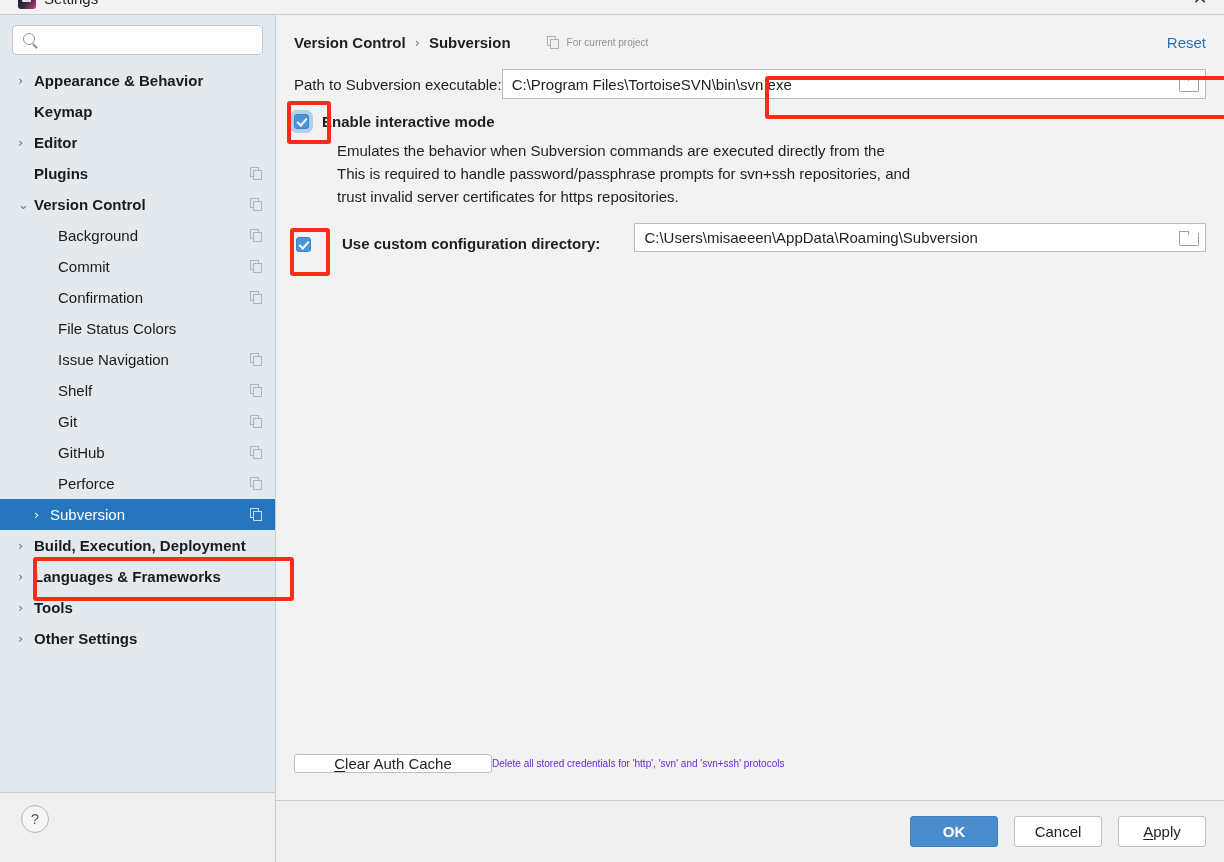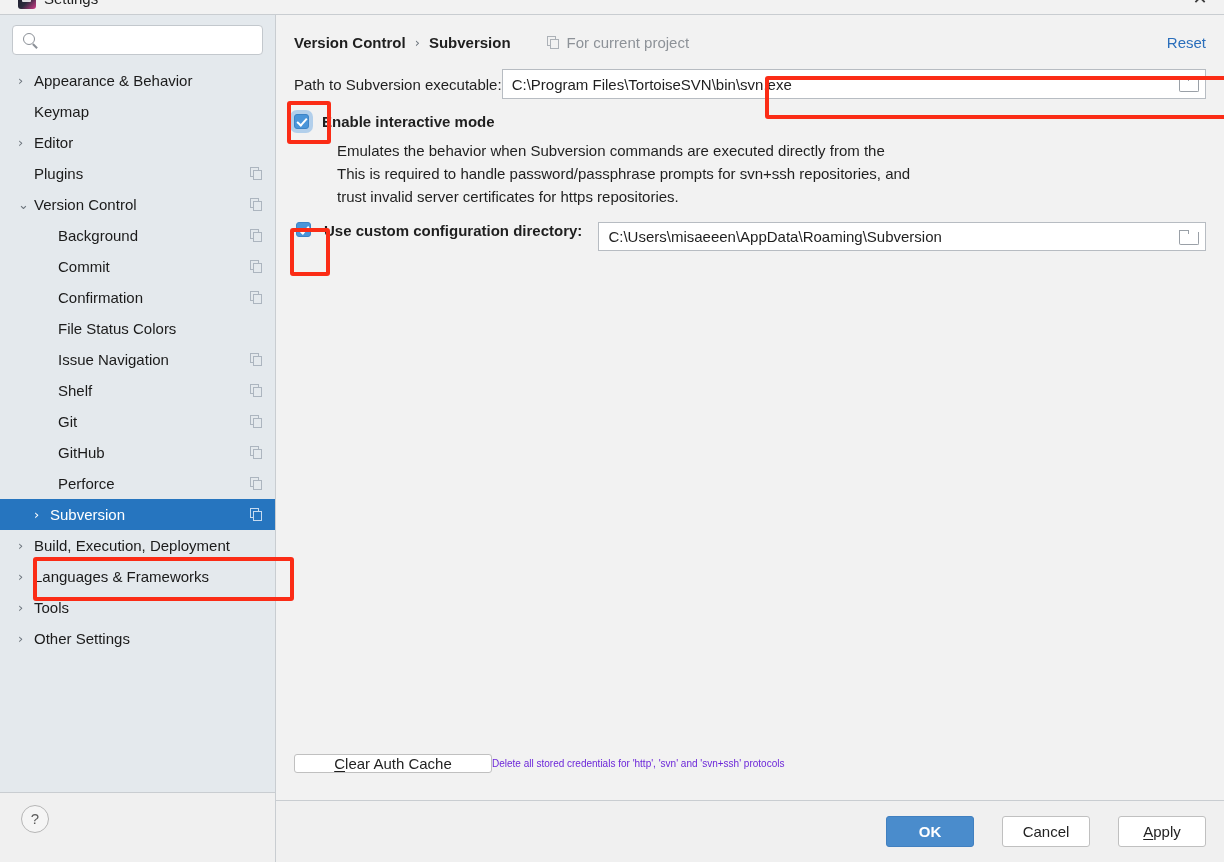--- a/index.html
+++ b/index.html
@@ -129,21 +129,21 @@
   .tree-row .arrow {
     width: 16px; flex: 0 0 16px;
     font-size: 13px; line-height: 1;
     color: #6d757d;
     text-align: left;
     font-family: "DejaVu Sans", sans-serif;
   }
   .tree-row.sel .arrow { color: #ffffff; }
   .tree-row .arrow.blank { visibility: hidden; }
   .tree-row .label { flex: 0 0 auto; }
-  .tree-row.top > .label { font-weight: normal; }
+  .tree-row.top > .label { font-weight: bold; }
   .tree-row.child { padding-left: 58px; }
   .tree-row.child .arrow { display: none; }
   .tree-row.sel.child { padding-left: 34px; }
   .tree-row.sel.child .arrow { display: block; }
   .tree-row .spacer { flex: 1 1 auto; }
   .mod-icon {
     flex: 0 0 auto;
     width: 13px; height: 13px;
     position: relative;
     opacity: .95;
@@ -200,21 +200,21 @@
     margin: 0 9px;
     font-size: 13px;
     color: #6d757d;
     font-family: "DejaVu Sans", sans-serif;
   }
   .scope {
     margin-left: 36px;
     display: flex;
     align-items: center;
     gap: 7px;
-    font-size: 15px;
+    font-size: 10px;
     color: #8d9298;
   }
   .scope .mod-icon i, .scope .mod-icon b { border-color: #a9aeb4; background: #f2f2f2; }
   .reset-link {
     margin-left: auto;
     font-size: 15px;
     color: #2a6ebb;
     cursor: pointer;
   }
 
@@ -295,23 +295,24 @@
     margin-top: 7px;
     margin-left: 43px;
     font-size: 15px;
     line-height: 23px;
     color: #1f1f1f;
     max-width: 660px;
   }
 
   .config-row {
     display: flex;
-    align-items: flex-start;
+    align-items: flex-end;
     margin-top: 14px;
     height: 30px;
+    gap: 18px;
   }
   .config-row .cbox { margin-left: 2px; }
   .config-row .check-label { margin-left: 13px; white-space: nowrap; }
   #config-field { flex: 1 1 auto; margin-left: 16px; height: 29px; }
 
   .auth-row {
     position: absolute;
     left: 18px;
     bottom: 27px;
     display: flex;
@@ -332,21 +333,21 @@
   .auth-note { font-size: 10px; color: #6d28d9; }
 
   .footer {
     flex: 0 0 62px;
     border-top: 1px solid #c9cdd1;
     background: #f0f0f0;
     display: flex;
     align-items: center;
     justify-content: flex-end;
     padding-right: 18px;
-    gap: 28px;
+    gap: 16px;
   }
   .footer .btn { height: 31px; min-width: 88px; padding: 0 10px; border-radius: 3px; }
   #ok-button {
     background: #4a8ccc;
     border: 1px solid #4180c0;
     color: #ffffff;
     font-weight: bold;
   }
   .mn { text-decoration: underline; text-underline-offset: 2px; }
 

